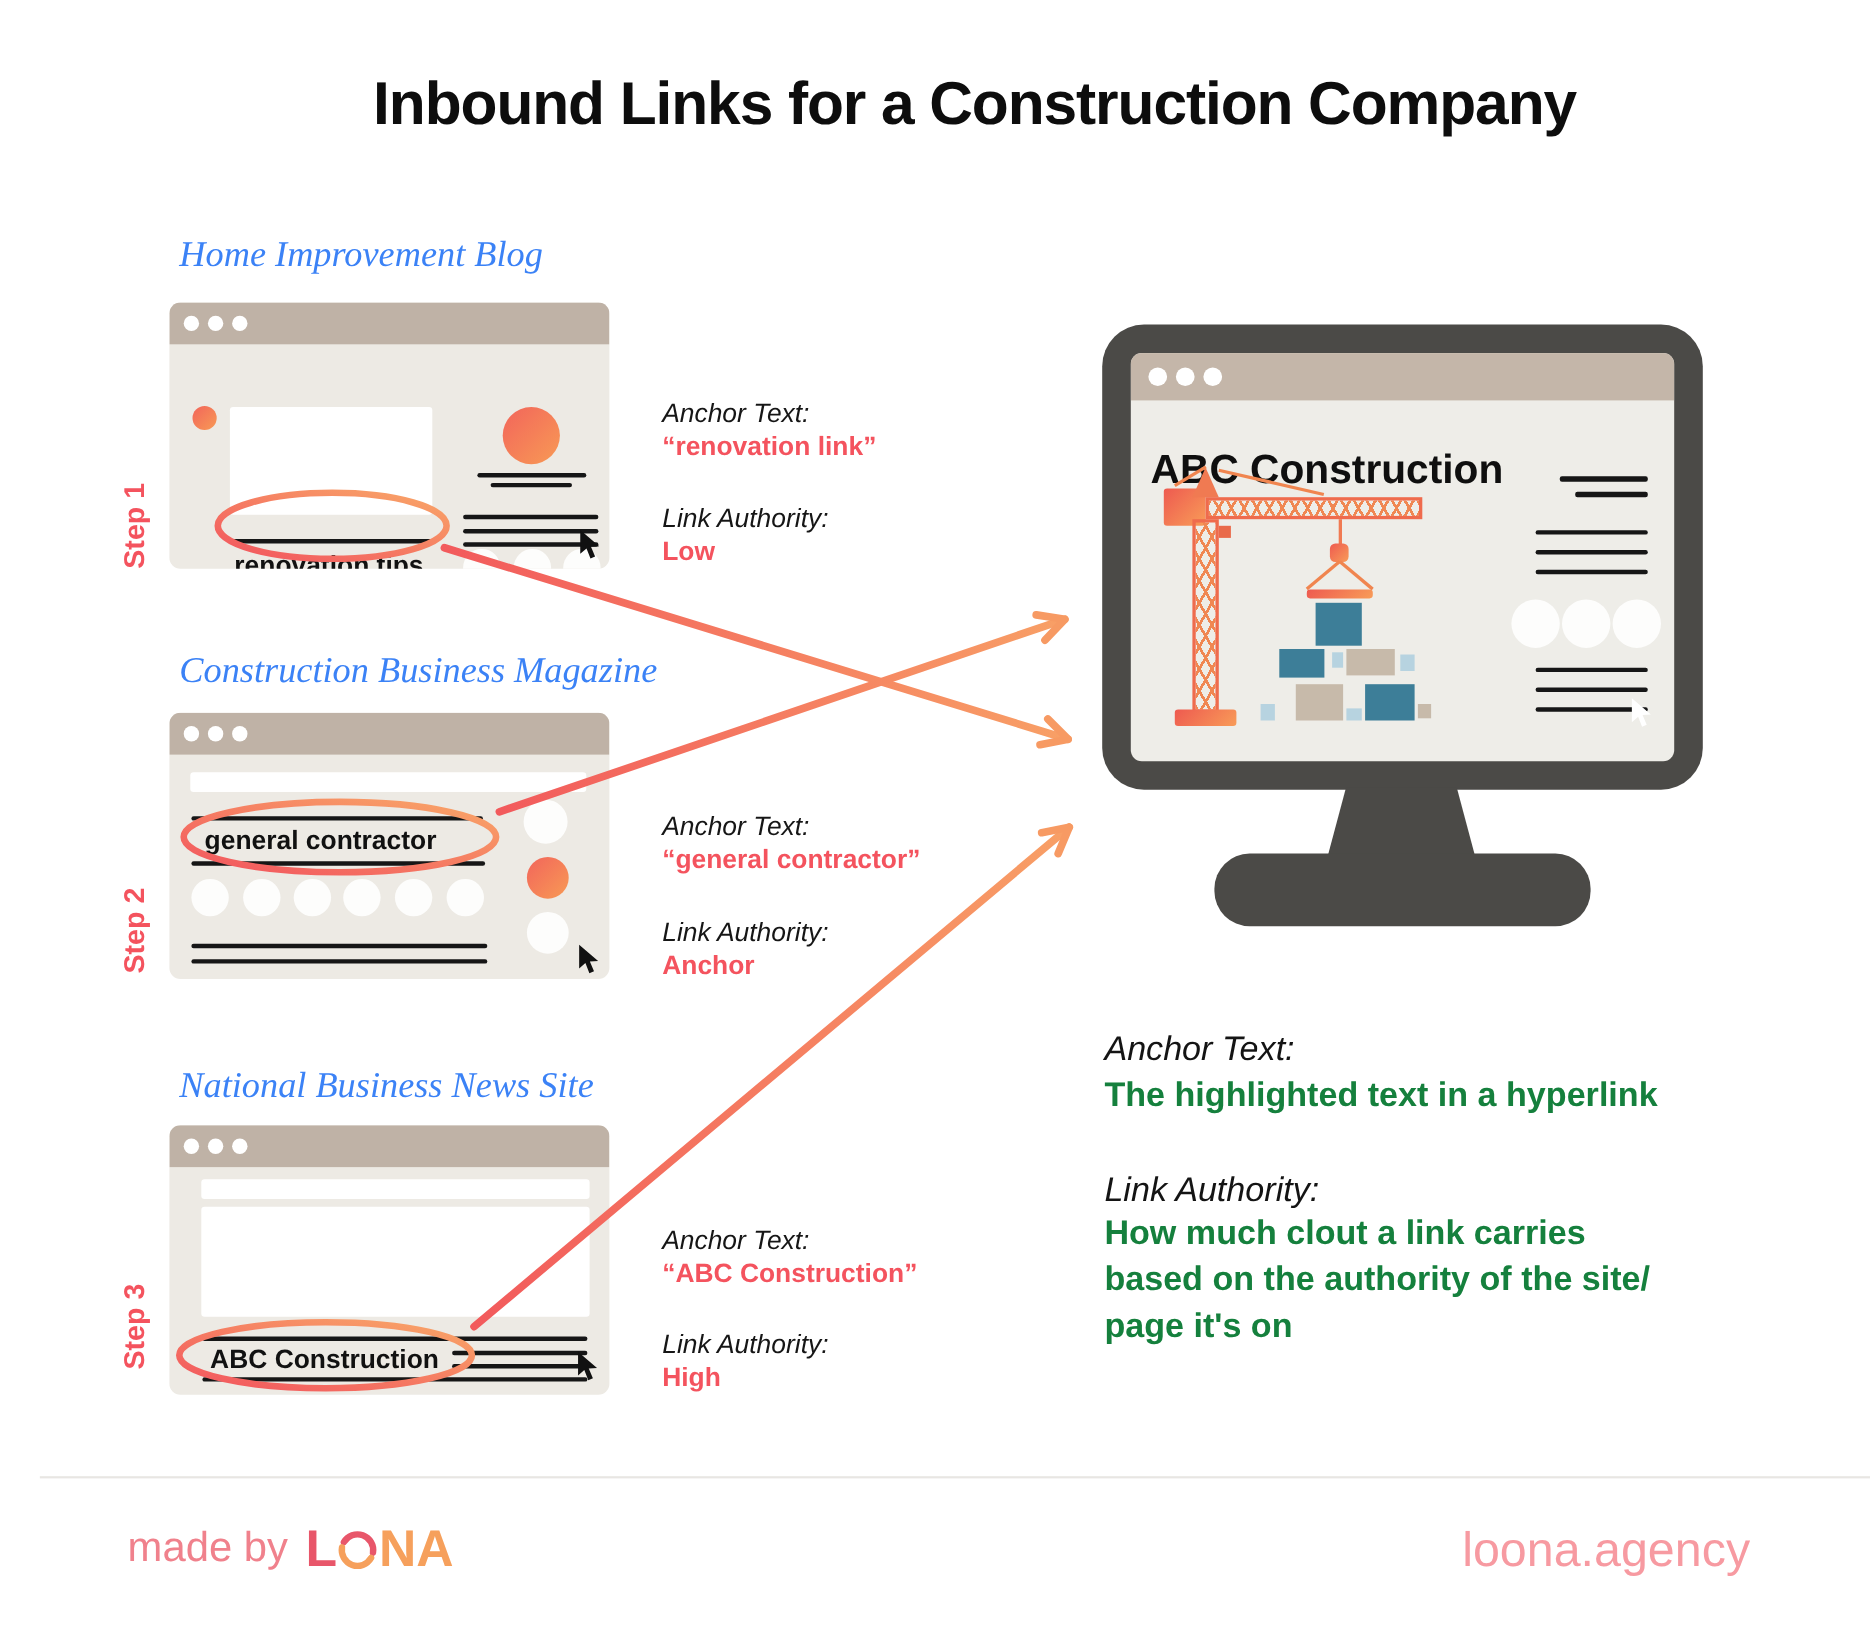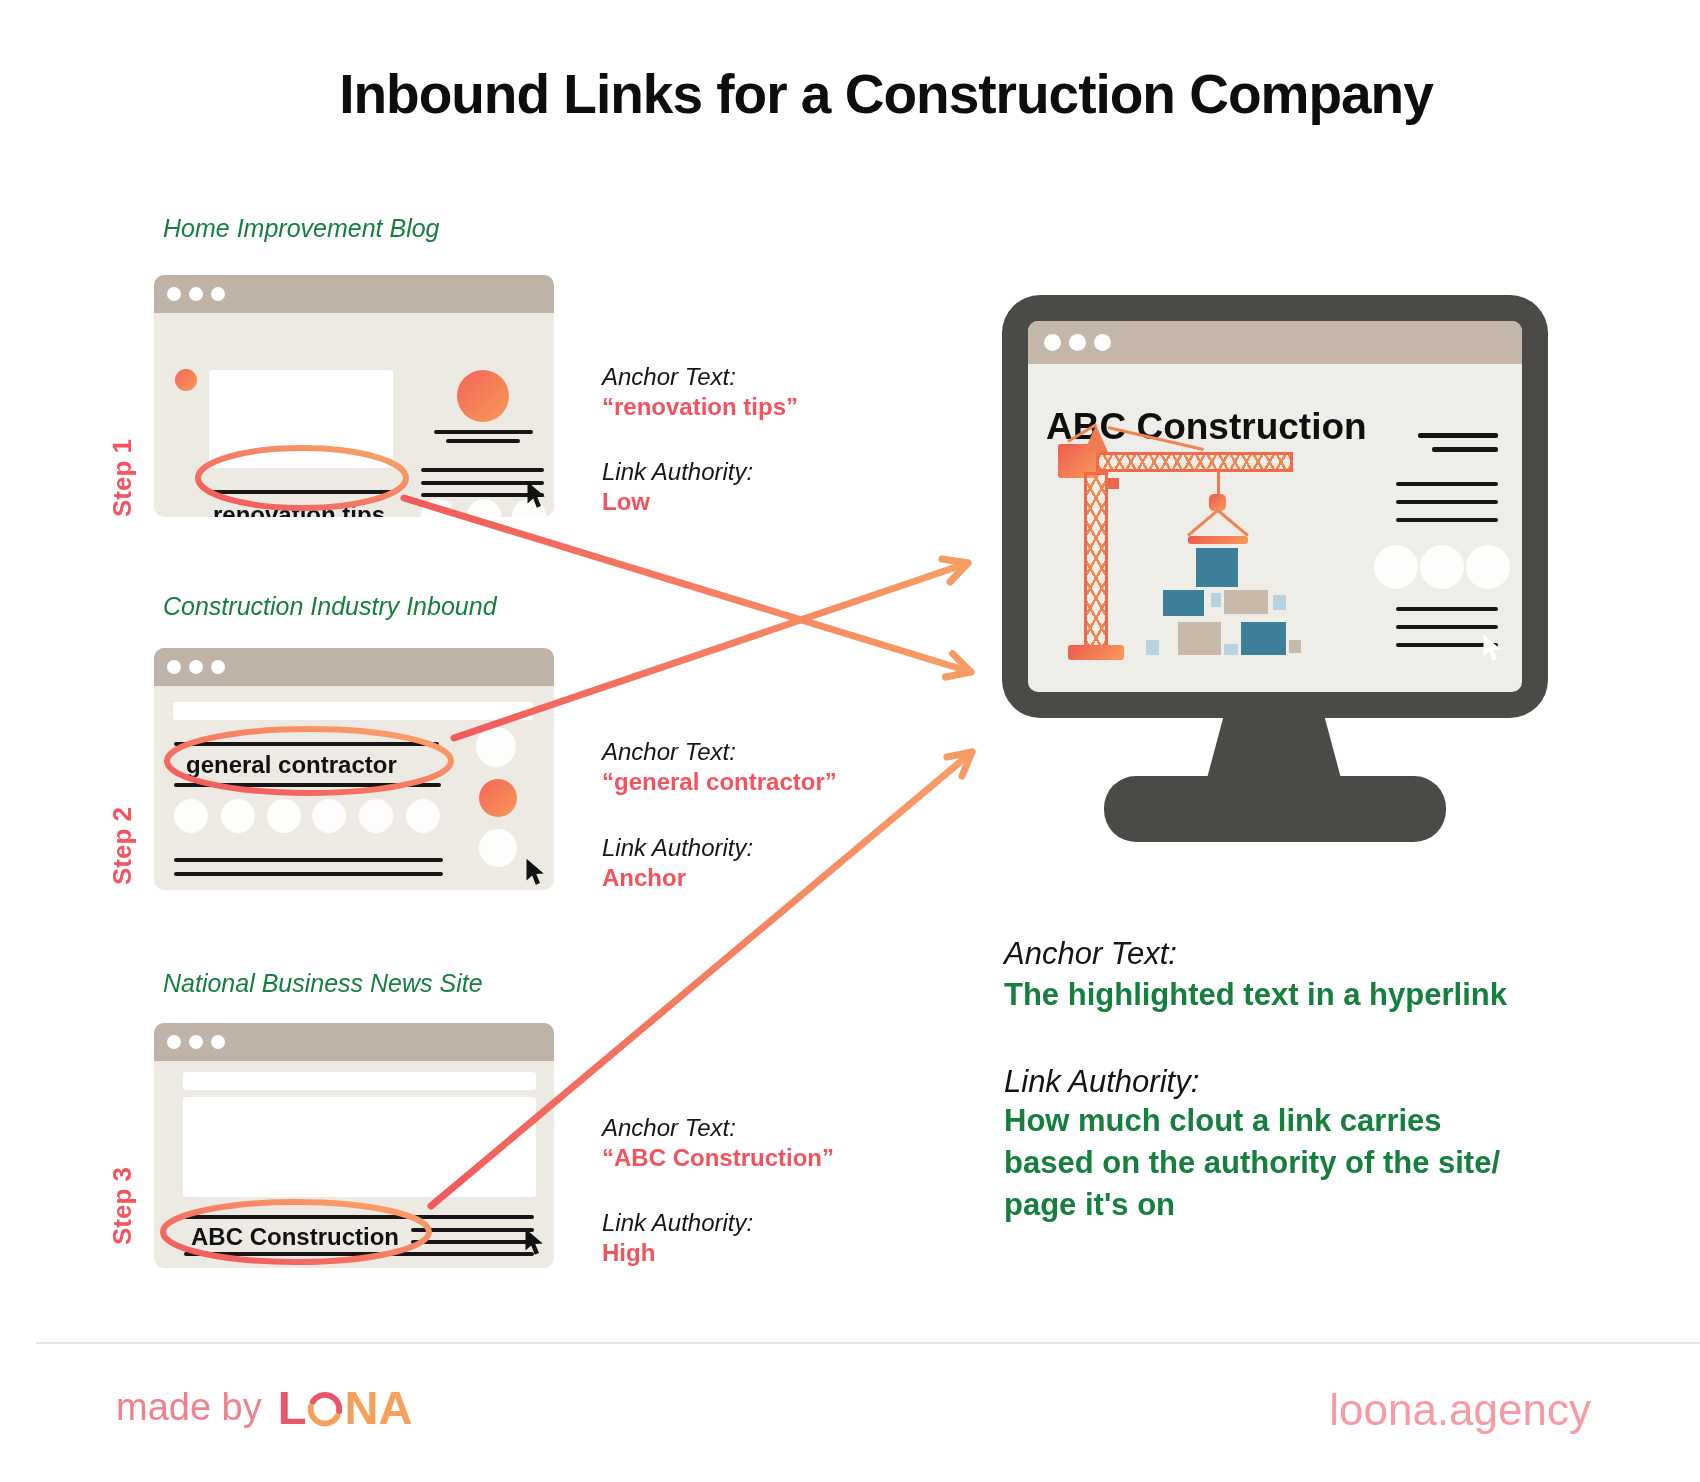--- a/index.html
+++ b/index.html
@@ -1,20 +1,20 @@
 <!DOCTYPE html>
 <html><head>
 <meta charset="utf-8">
 <style>
   html,body{margin:0;padding:0;background:#fff;}
   #page{position:relative;width:1700px;height:1482px;background:#ffffff;overflow:hidden;
         font-family:"Liberation Sans","DejaVu Sans",sans-serif;color:#141414;margin-left:36px;}
   .page-title{position:absolute;left:0;top:62px;width:1700px;text-align:center;
         font-size:55px;font-weight:700;letter-spacing:-1px;color:#0d0d0d;}
-  .site-heading{position:absolute;font-size:25px;font-style:italic;font-weight:500;color:#15803d;}
+  .site-heading{position:absolute;font-size:33px;font-style:italic;font-weight:500;color:#3b82f6;font-family:Liberation Serif, serif;}
   .step-label{position:absolute;width:100px;height:34px;display:flex;align-items:center;justify-content:center;
         font-size:26px;font-weight:600;color:#f4535e;transform:rotate(-90deg);}
   .browser{position:absolute;width:400px;border-radius:10px;overflow:hidden;background:#edeae4;}
   .tbar{position:relative;width:100%;height:38px;background:#bfb2a6;}
   .wdot{position:absolute;top:12px;width:14px;height:14px;border-radius:50%;background:#fff;}
   .line{position:absolute;background:#161616;border-radius:2px;height:4px;}
   .wcircle{position:absolute;border-radius:50%;background:#fdfdfc;}
   .ocircle{position:absolute;border-radius:50%;background:linear-gradient(135deg,#f2655b,#f89a55);}
   .wrect{position:absolute;background:#fff;border-radius:3px;}
   .linktext{position:absolute;font-size:24px;font-weight:700;color:#111;white-space:nowrap;}
@@ -77,25 +77,25 @@
 
     <div class="wcircle" style="left:267px;top:224px;width:34px;height:34px;"></div>
     <div class="wcircle" style="left:313px;top:224px;width:34px;height:34px;"></div>
     <div class="wcircle" style="left:358px;top:224px;width:34px;height:34px;"></div>
     <svg class="cursor" style="left:371px;top:206px;" viewBox="0 0 14 20">
       <path d="M1,0.5 L1,15 L4.8,11.7 L7.2,17.8 L10,16.6 L7.5,10.7 L12.5,10.4 Z" fill="#111"></path>
     </svg>
   </div>
 
   <div class="ann-label" style="left:566px;top:363px;">Anchor Text:</div>
-  <div class="ann-value" style="left:566px;top:393px;">“renovation tips”</div>
+  <div class="ann-value" style="left:566px;top:393px;">“renovation link”</div>
   <div class="ann-label" style="left:566px;top:458px;">Link Authority:</div>
   <div class="ann-value" style="left:566px;top:488px;">Low</div>
 
-  <div class="site-heading" style="left:127px;top:592px;">Construction Industry Inbound</div>
+  <div class="site-heading" style="left:127px;top:592px;">Construction Business Magazine</div>
   <div class="step-label" style="left:36px;top:829px;">Step 2</div>
 
   <div class="browser" style="left:118px;top:648px;height:242px;">
     <div class="tbar">
       <span class="wdot" style="left:13px;"></span>
       <span class="wdot" style="left:35px;"></span>
       <span class="wdot" style="left:57px;"></span>
     </div>
     <div class="wrect" style="left:19px;top:54px;width:360px;height:18px;"></div>
     <div class="line" style="left:20px;top:94px;width:265px;"></div>

